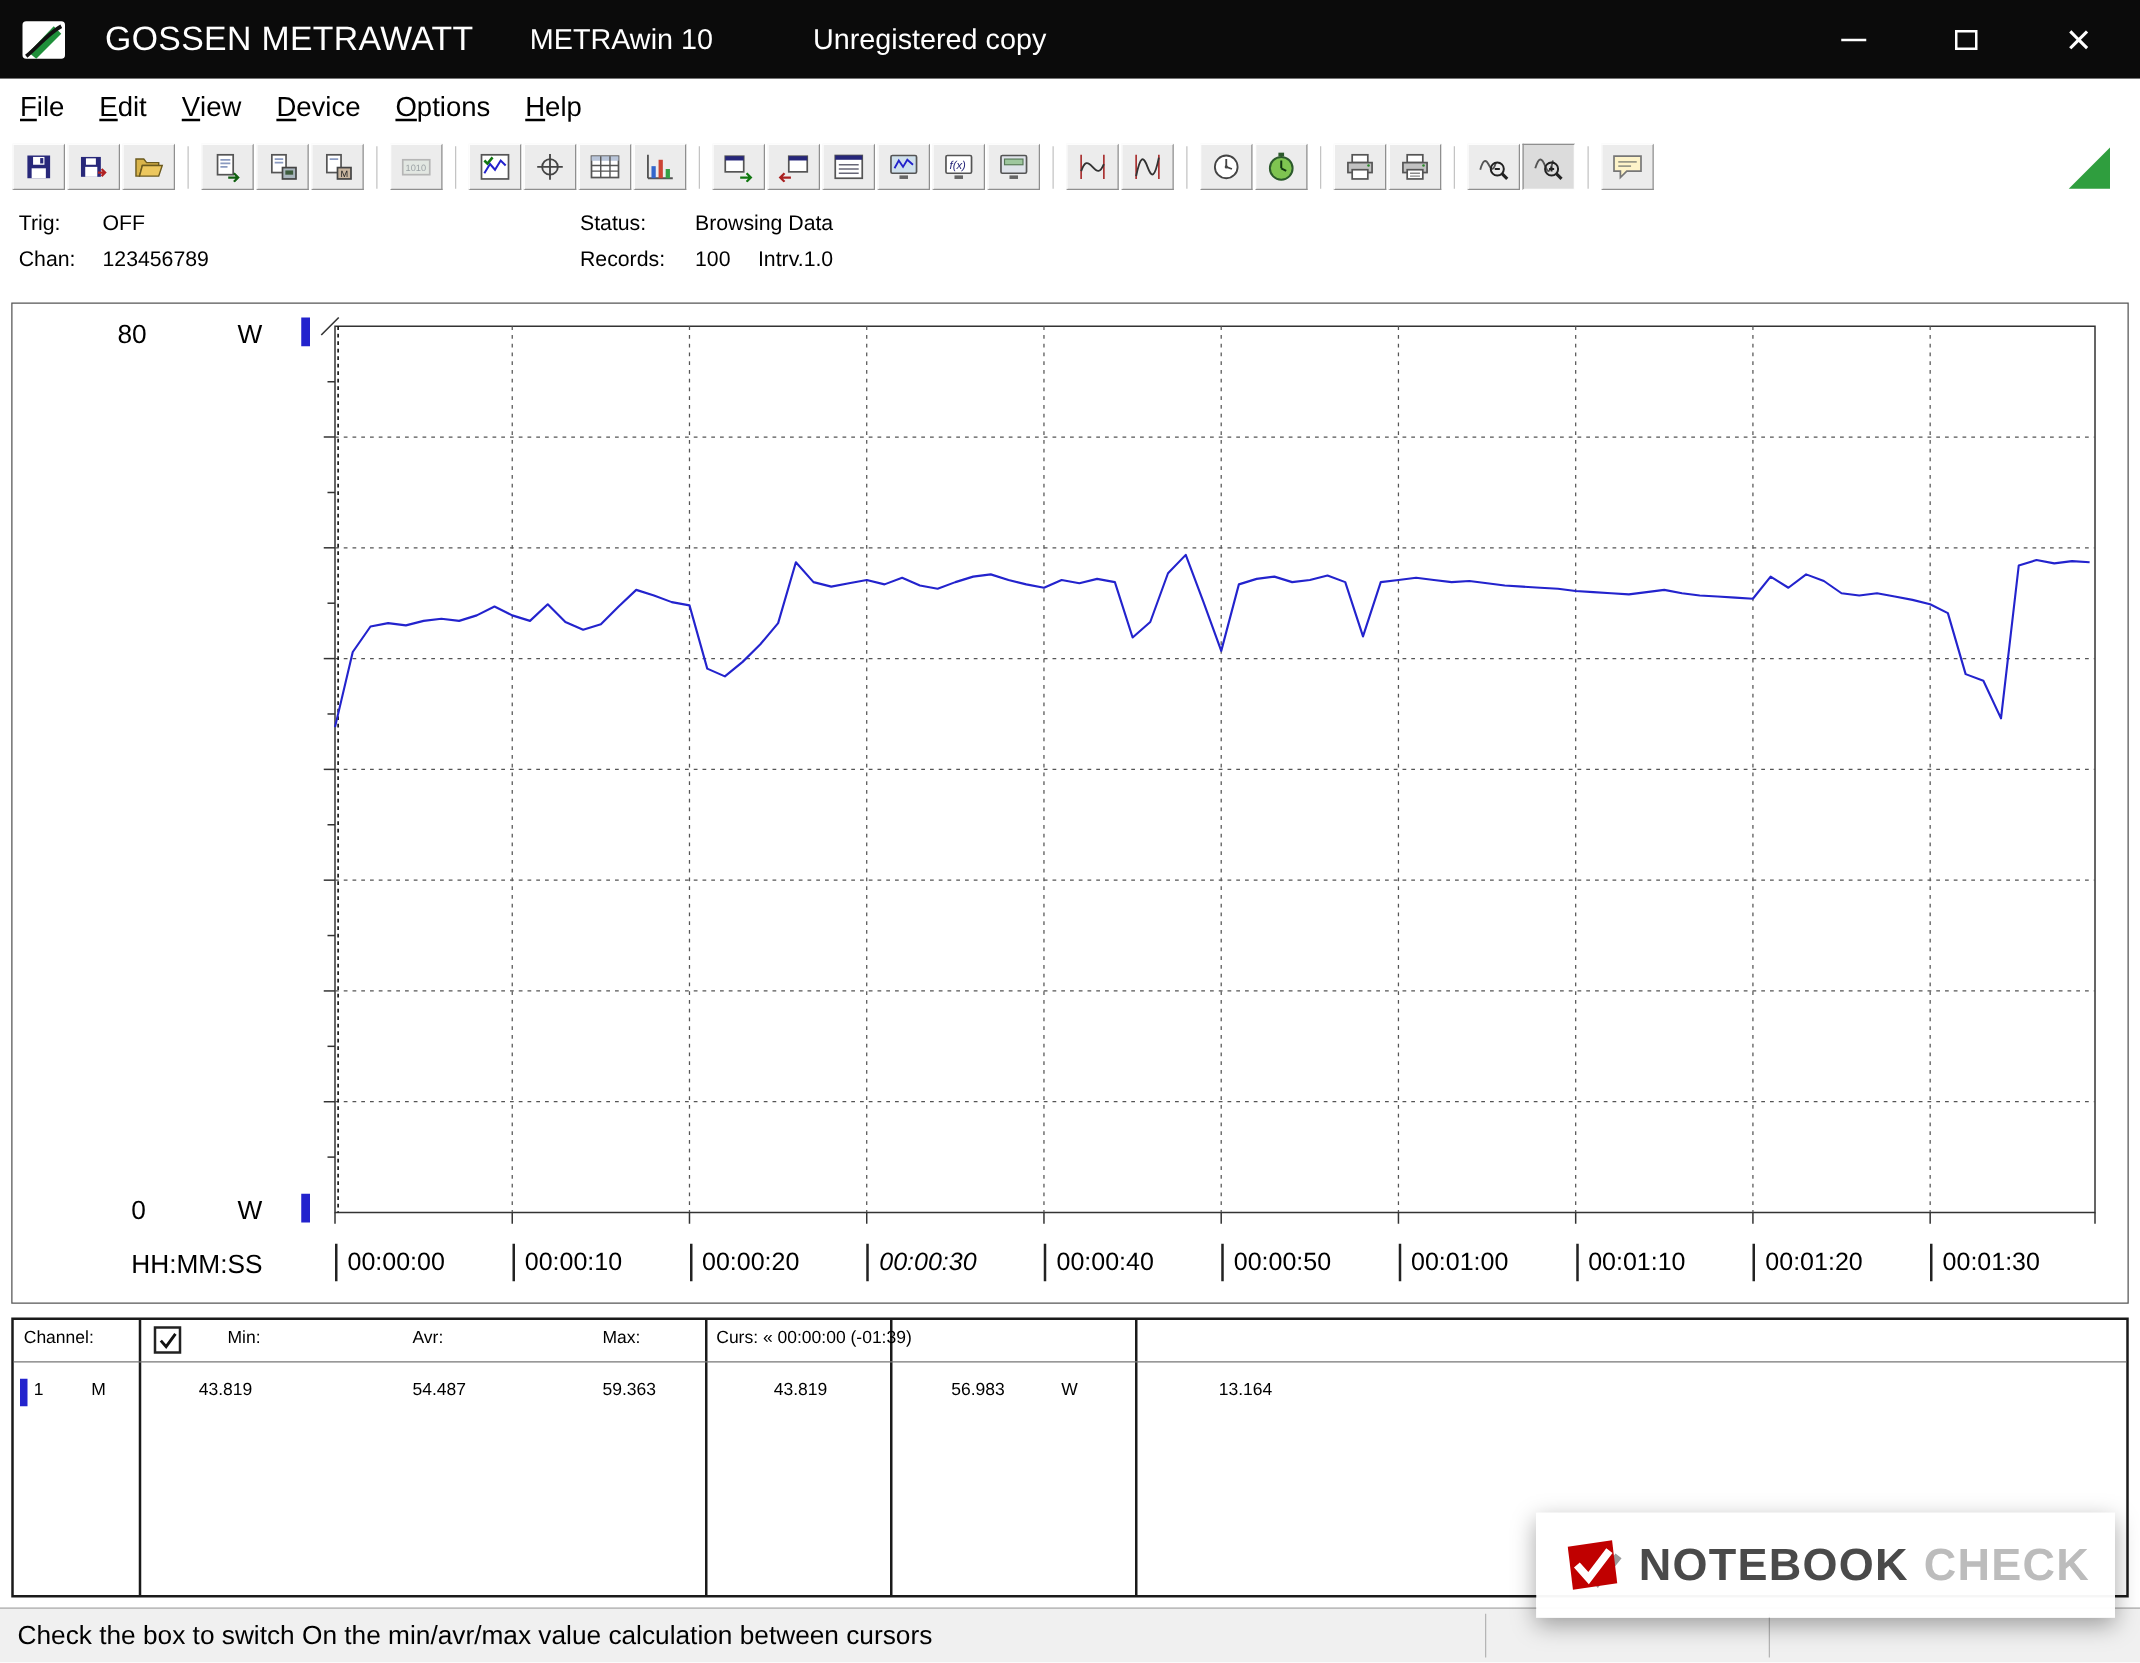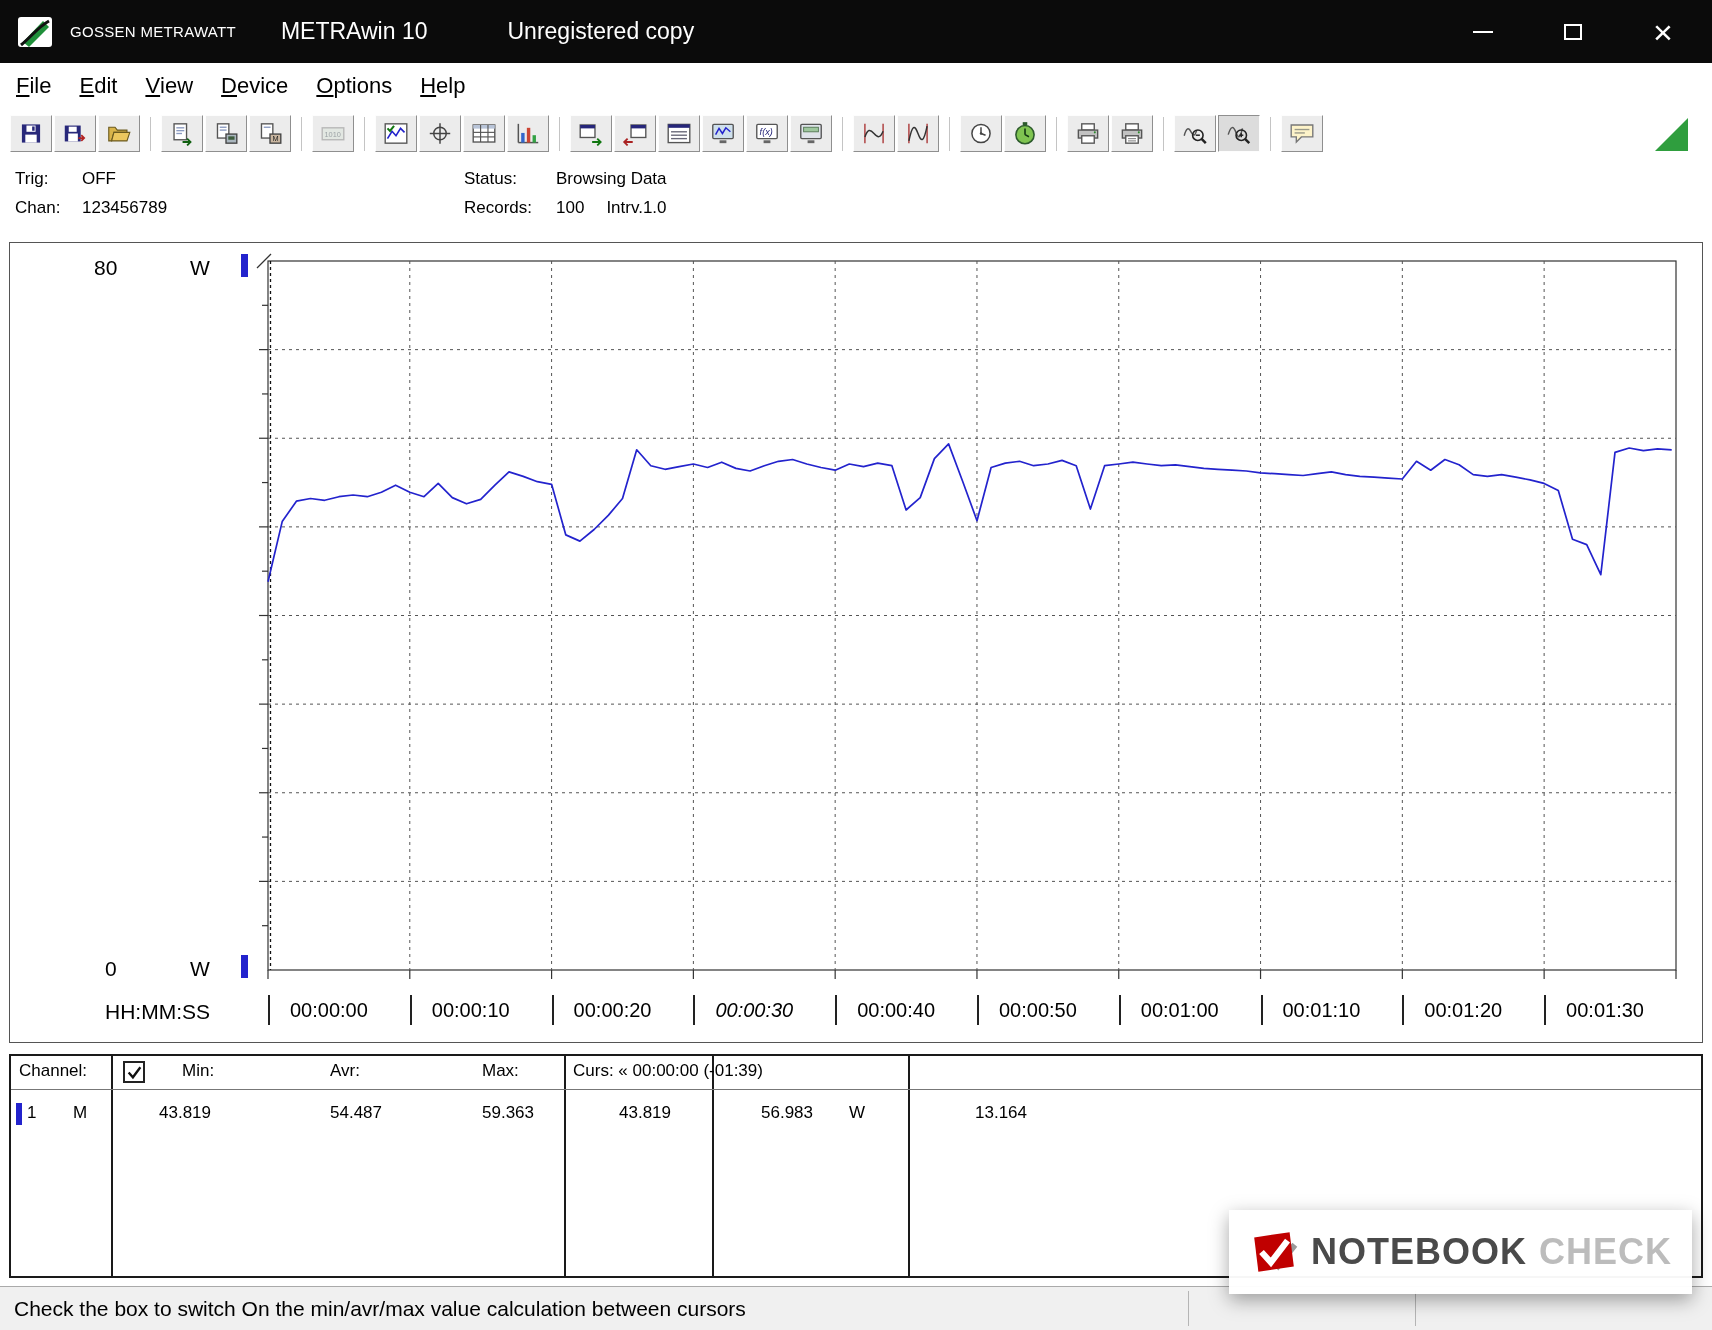--- a/index.html
+++ b/index.html
@@ -2,21 +2,21 @@
 <html><head>
 <meta charset="utf-8">
 <style>
 *{box-sizing:border-box;margin:0;padding:0}
 html,body{width:1712px;height:1330px}
 body{position:relative;font-family:"Liberation Sans",sans-serif;background:#fff;overflow:hidden;color:#000}
 
 
 .titlebar{position:absolute;left:0;top:0;width:1712px;height:63px;background:#0b0b0b;color:#fff;display:flex;align-items:center}
 .tb-logo{margin-left:16px;flex:0 0 auto}
-.tb-brand{font-size:15px;margin-left:14px;letter-spacing:.3px}
+.tb-brand{font-size:27px;margin-left:28px;letter-spacing:.3px}
 .tb-app{font-size:23px;margin-left:45px}
 .tb-lic{font-size:23px;margin-left:80px}
 .wc-box{margin-left:auto;display:flex;align-items:center;gap:44px;padding-right:26px}
 .wc{width:46px;height:42px;display:flex;align-items:center;justify-content:center;cursor:default}
 .wc-min-glyph{width:20px;height:2px;background:#fff}
 .wc-max-glyph{width:18px;height:16px;border:2px solid #fff}
 .wc-close-glyph{font-size:34px;line-height:1;color:#fff;font-weight:300}
 
 
 .menubar{position:absolute;left:0;top:63px;width:1712px;height:46px;background:#fff;display:flex;align-items:center;padding-left:2px;font-size:22px}
@@ -35,24 +35,24 @@
 .infobar{position:absolute;left:0;top:158px;width:1500px;height:84px;font-size:17px}
 .info-line{position:absolute;white-space:pre;line-height:28px}
 .ilabel{display:inline-block}
 
 
 .chart-section{position:absolute;left:9px;top:242px;width:1694px;height:801px;border:1px solid #555;background:#fff}
 #plot-svg{position:absolute;left:0;top:0}
 .ylab{position:absolute;font-size:21px}
 .chan-swatch{position:absolute;left:231px;width:7px;height:23px;background:#2323cd}
 .xaxis-caption{position:absolute;left:95px;top:757px;width:150px;font-size:21px}
-.xtick{position:absolute;top:752px;height:30px;line-height:30px;font-size:20px;border-left:2px solid #222;padding-left:20px;white-space:nowrap}
-
-
-.table-section{position:absolute;left:9px;top:1054px;width:1694px;height:224px;border:2px solid #1a1a1a;font-size:17px;background:#fff}
+.xtick{position:absolute;top:752px;height:30px;line-height:30px;font-size:20px;border-left:2px solid #222;padding-left:8px;white-space:nowrap}
+
+
+.table-section{position:absolute;left:9px;top:1054px;width:1694px;height:224px;border:2px solid #1a1a1a;font-size:14px;background:#fff}
 .vsep{position:absolute;top:0;bottom:0;width:2px;background:#1a1a1a}
 .hdr-line{position:absolute;left:0;right:0;top:33px;height:1px;background:#777}
 .th{position:absolute;top:5px;white-space:pre}
 .td{position:absolute;top:47px;white-space:pre}
 .checkbox{position:absolute;left:112px;top:5px;width:22px;height:22px;border:2px solid #222;background:#fff;display:flex;align-items:center;justify-content:center}
 .chan-mark{position:absolute;left:5px;top:47px;width:6px;height:22px;background:#2323cd}
 
 
 .statusbar{position:absolute;left:0;top:1286px;width:1712px;height:44px;background:#f0f0f0;border-top:1px solid #aaa;display:flex;font-size:21px;align-items:stretch}
 .sb-seg{display:flex;align-items:center}

